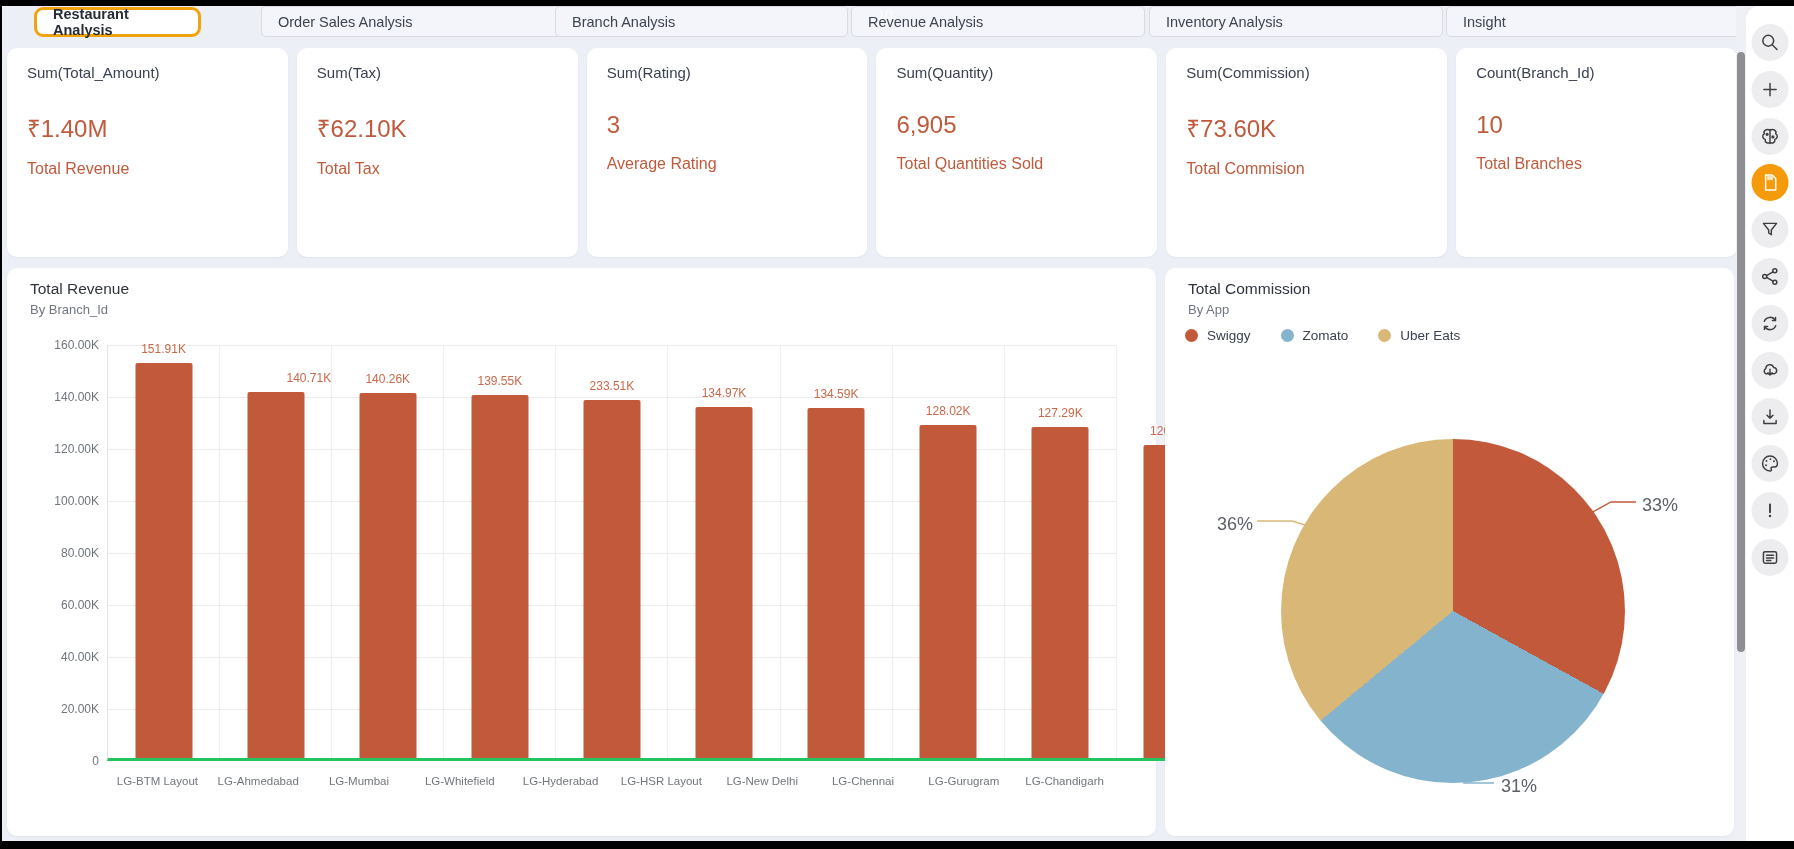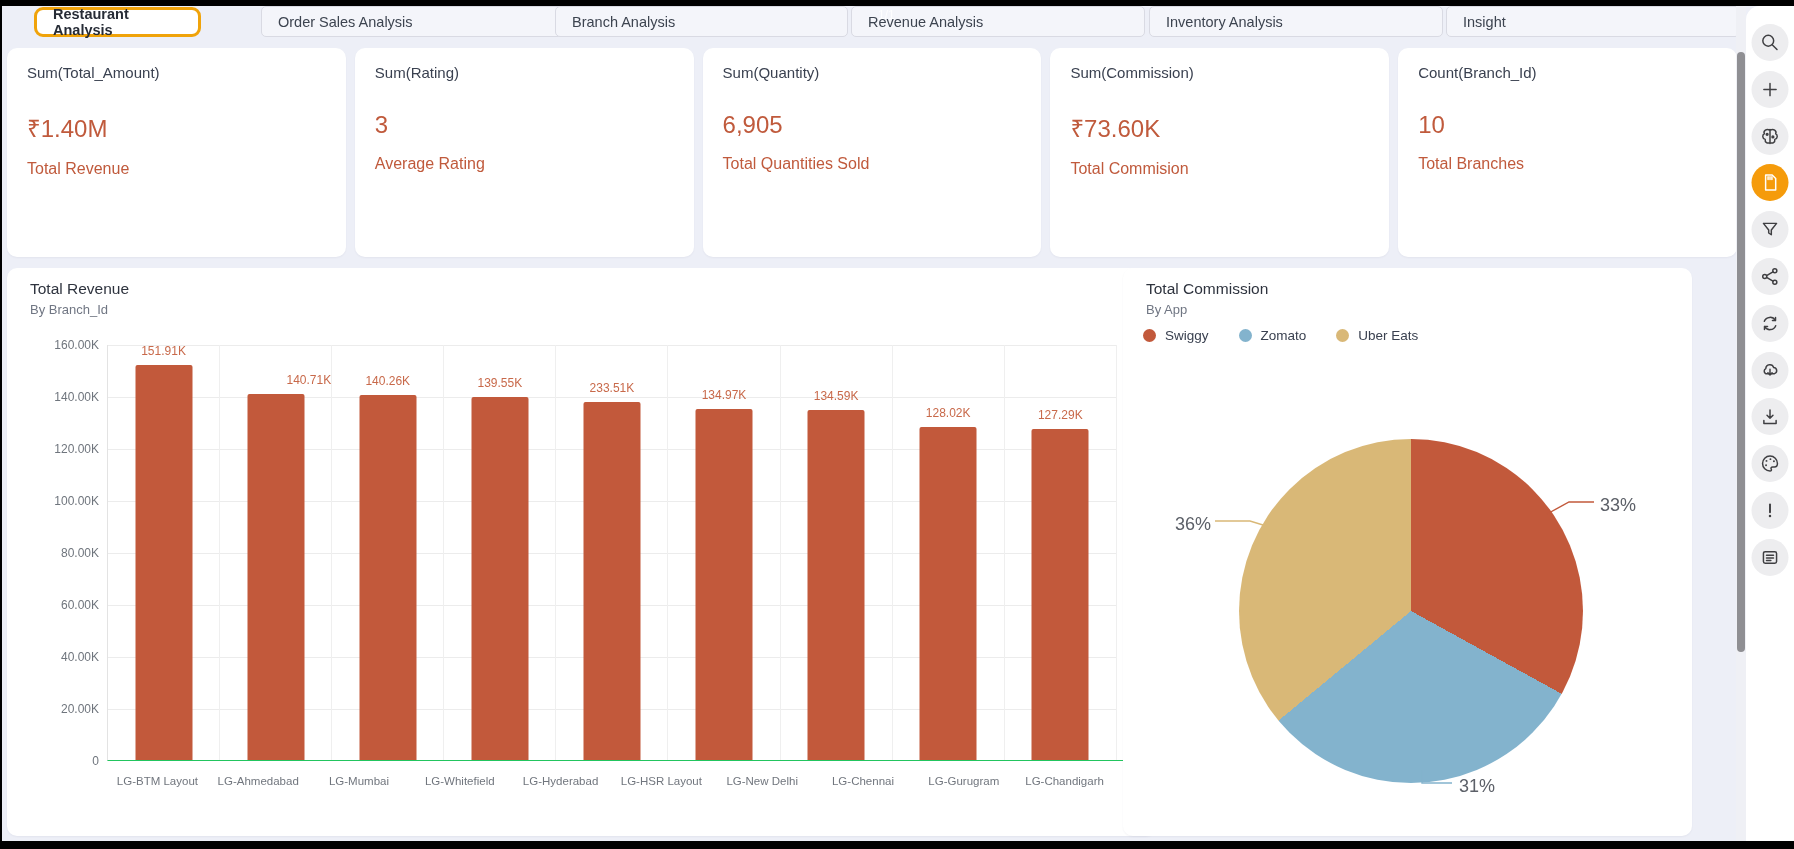--- a/index.html
+++ b/index.html
@@ -29,27 +29,27 @@
   .kpi-card { flex:1; background:#fff; border-radius:10px; padding:16px 20px;
               box-shadow:0 1px 2px rgba(30,40,70,0.05); }
   .kpi-metric { font-size:15px; color:#3A4150; }
   .kpi-value  { font-size:24px; color:#C05A3C; margin-top:30px; }
   .kpi-caption{ font-size:16px; color:#C05A3C; margin-top:16px; }
 
   
   .panel { position:absolute; background:#fff; border-radius:10px;
            box-shadow:0 1px 2px rgba(30,40,70,0.05); }
   #panel-bar { left:7px;    top:268px; width:1149px; height:568px; }
-  #panel-pie { left:1123px; top:268px; width:569px;  height:568px; }
+  #panel-pie { left:1165px; top:268px; width:569px;  height:568px; }
   .panel-title    { position:absolute; left:23px; top:12px; font-size:15.5px; color:#2E333E; }
   .panel-subtitle { position:absolute; left:23px; top:34px; font-size:13px;  color:#707683; }
 
   
   #bar-plot { position:absolute; left:100px; top:77px; width:1122px; height:416px;
-              border-left:1px solid #E3E3E3; border-bottom:1px solid #22c55e; display:flex; }
+              border-left:1px solid #E3E3E3; border-bottom:3px solid #22c55e; display:flex; }
   .gridline-h { position:absolute; left:0; width:1008px; height:1px; background:#ECECEC; }
   .ytick { position:absolute; left:14px; width:78px; text-align:right;
            font-size:12px; color:#6F757D; }
   .bar-col { flex:1; position:relative; border-right:1px solid #EFEFEF; }
   .bar { position:absolute; bottom:0; left:50%; transform:translateX(-50%);
          width:57px; background:#C2593B; border-radius:2px 2px 0 0; }
   .bar-value { position:absolute; left:0; width:100%; text-align:center;
                font-size:12px; color:#C8694A; }
   #bar-xlabels { position:absolute; left:100px; top:507px; width:1008px; display:flex; }
   .bar-xlabel { flex:1; text-align:center; font-size:11.5px; color:#71767E; }
@@ -94,20 +94,25 @@
     <div class="tab" style="left: 1149px; width: 294px;">Inventory Analysis</div>
     <div class="tab" style="left: 1446px; width: 294px;">Insight</div>
   </div>
 <div id="page-indicator">1/1</div>
 
 <div id="cards-row">
     <div class="kpi-card">
       <div class="kpi-metric">Sum(Total_Amount)</div>
       <div class="kpi-value">₹1.40M</div>
       <div class="kpi-caption">Total Revenue</div>
+    </div>
+    <div class="kpi-card">
+      <div class="kpi-metric">Sum(Tax)</div>
+      <div class="kpi-value">₹62.10K</div>
+      <div class="kpi-caption">Total Tax</div>
     </div>
     <div class="kpi-card">
       <div class="kpi-metric">Sum(Rating)</div>
       <div class="kpi-value">3</div>
       <div class="kpi-caption">Average Rating</div>
     </div>
     <div class="kpi-card">
       <div class="kpi-metric">Sum(Quantity)</div>
       <div class="kpi-value">6,905</div>
       <div class="kpi-caption">Total Quantities Sold</div>

